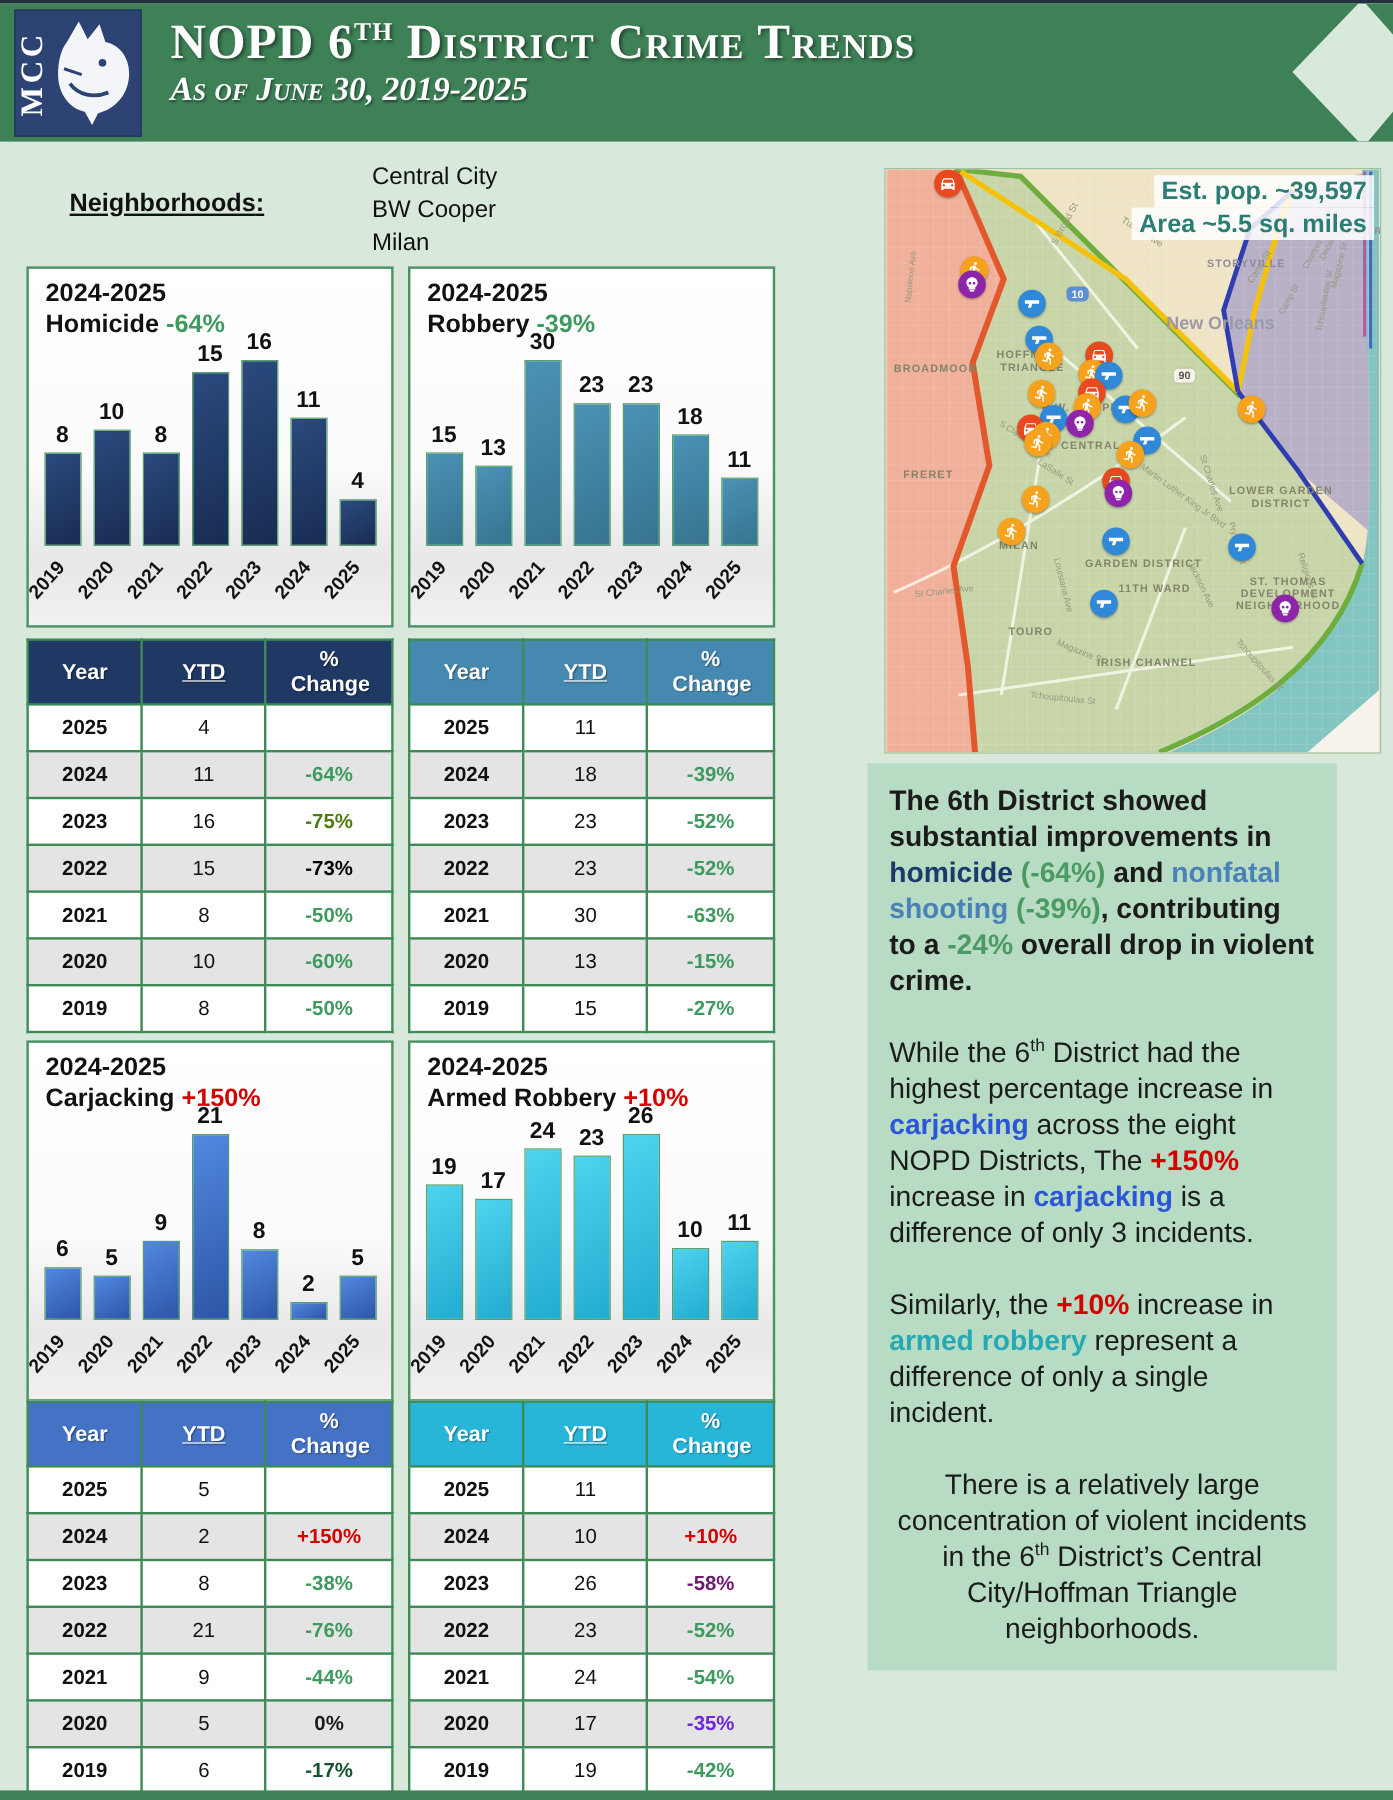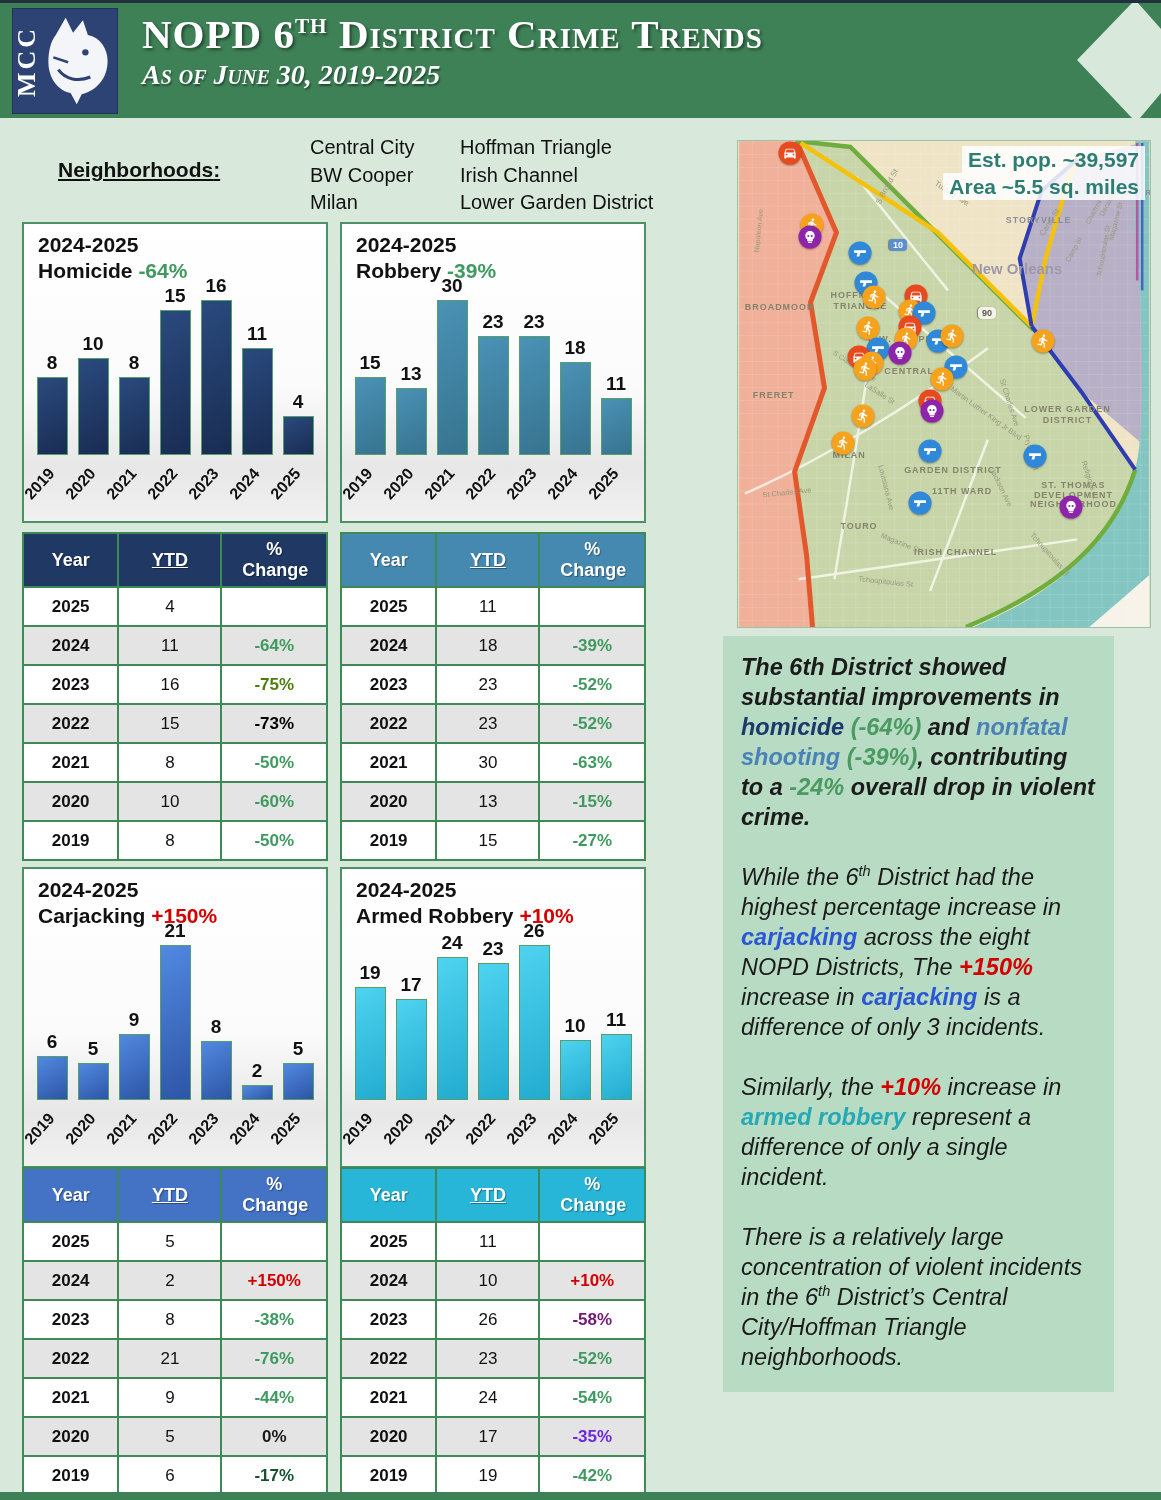--- a/index.html
+++ b/index.html
@@ -48,23 +48,23 @@
   .col-year{width:96px;} .col-ytd{width:104px;} .col-change{width:106px;}
   
   .map{position:absolute;left:737px;top:140px;width:412px;height:486px;border:1px solid #9cc2a6;box-sizing:content-box;background:#efe4c6;overflow:hidden;}
   .map svg text{font-family:"Liberation Sans",sans-serif;}
   .map-overlay{position:absolute;top:5px;right:5px;text-align:right;}
   .map-overlay div{display:inline-block;background:rgba(255,255,255,.85);color:#2c7d74;font-size:21px;font-weight:bold;padding:0 6px;line-height:27px;}
   .marker{position:absolute;width:23px;height:23px;border-radius:50%;display:flex;align-items:center;justify-content:center;transform:translate(-50%,-50%);box-shadow:0 1px 2px rgba(0,0,0,.35);}
   .marker svg{width:15px;height:15px;display:block;}
   .shield{position:absolute;transform:translate(-50%,-50%);font-size:9px;font-weight:bold;border-radius:4px;padding:1px 4px;box-shadow:0 0 1px rgba(0,0,0,.4);}
   
-  .narrative{position:absolute;left:723px;top:636px;width:391px;box-sizing:border-box;background:#b7dcc3;padding:16px 18px 20px 18px;font-style:italic;}
+  .narrative{position:absolute;left:723px;top:636px;width:391px;box-sizing:border-box;background:#b7dcc3;padding:16px 18px 20px 18px;}
   .narrative p{margin:0 0 30px 0;font-size:23.5px;line-height:30px;color:#1b1b1b;}
-  .narrative p:last-child{margin-bottom:0;}
+  .narrative p:last-child{margin-bottom:0;text-align:center;}
   .seg-b{font-weight:bold;}
   .seg-navy{font-weight:bold;color:#1b3a6b;}
   .seg-steel{font-weight:bold;color:#4a82b8;}
   .seg-green{font-weight:bold;color:#4a9a62;}
   .seg-red{font-weight:bold;color:#d40000;}
   .seg-royal{font-weight:bold;color:#2b56d6;}
   .seg-teal{font-weight:bold;color:#26a9b4;}
   .seg-sup{font-size:0.62em;vertical-align:super;line-height:0;}
   .footer{position:absolute;bottom:0;left:0;width:100%;height:8px;background:#3e8156;}
 </style>
@@ -93,25 +93,20 @@
   <div class="title-block">
     <div class="title"><span>NOPD 6</span><sup>TH</sup><span class="sc">&nbsp;<span>District Crime Trends</span></span></div>
     <div class="subtitle">As of June 30, 2019-2025</div>
   </div>
 
   <div class="nb-label"><span>Neighborhoods</span><span class="colon">:</span></div>
   <div class="nb-col nb-col1">
     <div>Central City</div>
     <div>BW Cooper</div>
     <div>Milan</div>
-  </div>
-  <div class="nb-col nb-col2">
-    <div>Hoffman Triangle</div>
-    <div>Irish Channel</div>
-    <div>Lower Garden District</div>
   </div>
 
   <div class="chart-panel cp-0">
     <div class="chart-title">
       <div>2024-2025</div>
       <div><span>Homicide</span> <span style="color: rgb(63, 154, 95);">-64%</span></div>
     </div>
     <div class="plot">
         <div class="bcol">
           <div class="bval">8</div>

